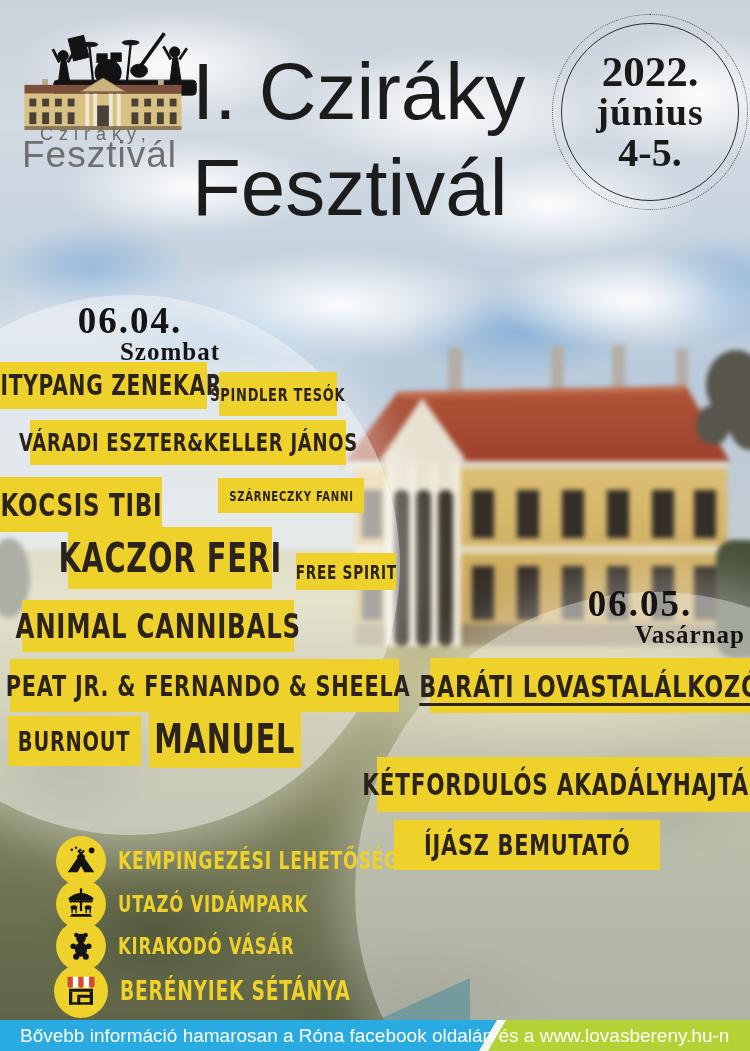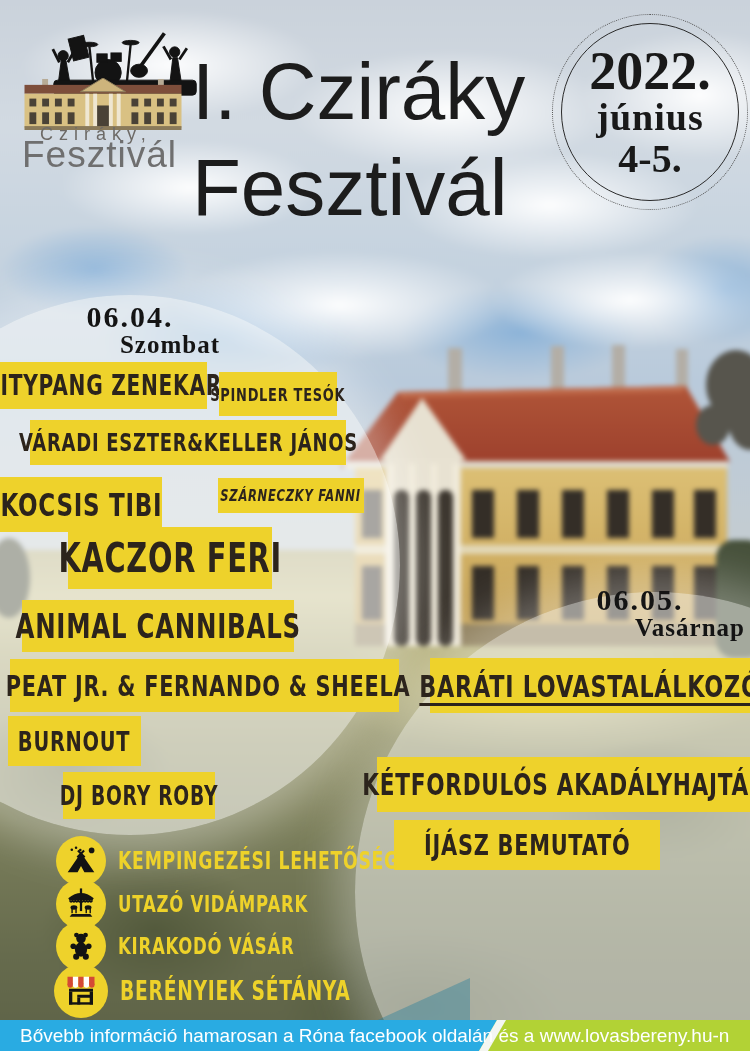--- a/index.html
+++ b/index.html
@@ -60,41 +60,41 @@
   .t1{left:192px;top:52px;}
   .t2{left:192px;top:148px;}
 
   
   .datebadge{position:absolute;left:552px;top:14px;width:196px;height:196px;
              display:flex;flex-direction:column;align-items:center;justify-content:center;
              font-family:"Liberation Serif",serif;font-weight:bold;color:#191919;}
   .ring{position:absolute;border-radius:50%;}
   .ring-dotted{inset:0;border:1.6px dotted #555;}
   .ring-solid{inset:9px;border:1.5px solid #2a2a2a;}
-  .db-year{font-size:54px;line-height:1;}
+  .db-year{font-size:43px;line-height:1;}
   .db-month{font-size:38px;line-height:1.05;letter-spacing:1px;text-align:center;}
   .db-days{font-size:40px;line-height:1.05;}
 
   
   .dayhead{position:absolute;text-align:center;font-family:"Liberation Serif",serif;font-weight:bold;color:#141414;}
   .dh1{left:40px;top:302px;width:180px;}
   .dh2{left:535px;top:585px;width:210px;}
-  .dh-date{font-size:30px;letter-spacing:2px;line-height:1;}
+  .dh-date{font-size:37px;letter-spacing:2px;line-height:1;}
   .dh-name{font-size:25px;letter-spacing:1px;line-height:1.05;text-align:right;}
 
   
   .ybox{position:absolute;background:#eed22b;display:flex;align-items:center;justify-content:center;
         color:#2c241c;}
   .cond{display:inline-block;transform:scaleX(.72);white-space:nowrap;
         font-family:"DejaVu Sans",sans-serif;font-weight:bold;letter-spacing:1px;}
   .a0{left:0;top:362px;width:207px;height:47px;font-size:28px;}
   .a1{left:219px;top:372px;width:118px;height:44px;font-size:18px;}
   .a2{left:30px;top:420px;width:316px;height:45px;font-size:25px;}
   .a3{left:0;top:477px;width:162px;height:55px;font-size:32px;}
-  .a4{left:218px;top:478px;width:146px;height:35px;font-size:16px;font-style:italic;}
+  .a4{left:218px;top:478px;width:146px;height:35px;font-size:14px;}
   .a5{left:68px;top:527px;width:204px;height:62px;font-size:40px;}
   .a6{left:296px;top:553px;width:100px;height:37px;font-size:19px;}
   .a7{left:22px;top:600px;width:272px;height:52px;font-size:34px;}
   .a8{left:10px;top:659px;width:382px;height:53px;font-size:29px;padding-left:7px;}
   .a9{left:8px;top:716px;width:133px;height:50px;font-size:27px;}
   .a10{left:149px;top:710px;width:152px;height:58px;font-size:40px;}
   .a11{left:63px;top:772px;width:152px;height:47px;font-size:26px;}
   .e0{left:430px;top:658px;width:320px;height:55px;font-size:31px;}
   .e1{left:377px;top:757px;width:373px;height:55px;font-size:30px;}
   .e2{left:394px;top:820px;width:266px;height:50px;font-size:29px;}
@@ -310,31 +310,34 @@
     </div>
   <div class="ybox a3">
       <span class="cond">KOCSIS TIBI</span>
     </div>
   <div class="ybox a4">
       <span class="cond">SZÁRNECZKY FANNI</span>
     </div>
   <div class="ybox a5">
       <span class="cond">KACZOR FERI</span>
     </div>
+  <div class="ybox a6">
+      <span class="cond">FREE SPIRIT</span>
+    </div>
   <div class="ybox a7">
       <span class="cond">ANIMAL CANNIBALS</span>
     </div>
   <div class="ybox a8">
       <span class="cond">PEAT JR. &amp; FERNANDO &amp; SHEELA</span>
     </div>
   <div class="ybox a9">
       <span class="cond">BURNOUT</span>
     </div>
-  <div class="ybox a11">
-      <span class="cond">DJ BORY ROBY</span>
+  <div class="ybox a10">
+      <span class="cond">MANUEL</span>
     </div>
 
   <div class="dayhead dh2">
     <div class="dh-date">06.05.</div>
     <div class="dh-name">Vasárnap</div>
   </div>
   <div class="ybox e0">
       <span class="cond u">BARÁTI LOVASTALÁLKOZÓ</span>
     </div>
   <div class="ybox e1">

